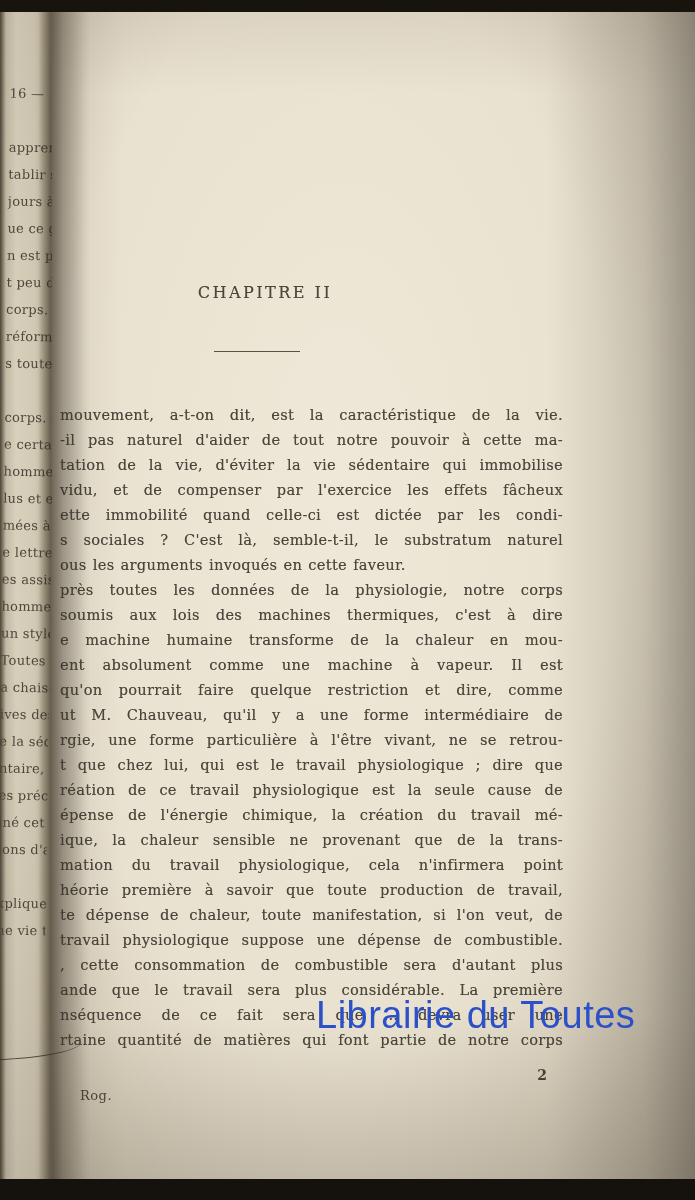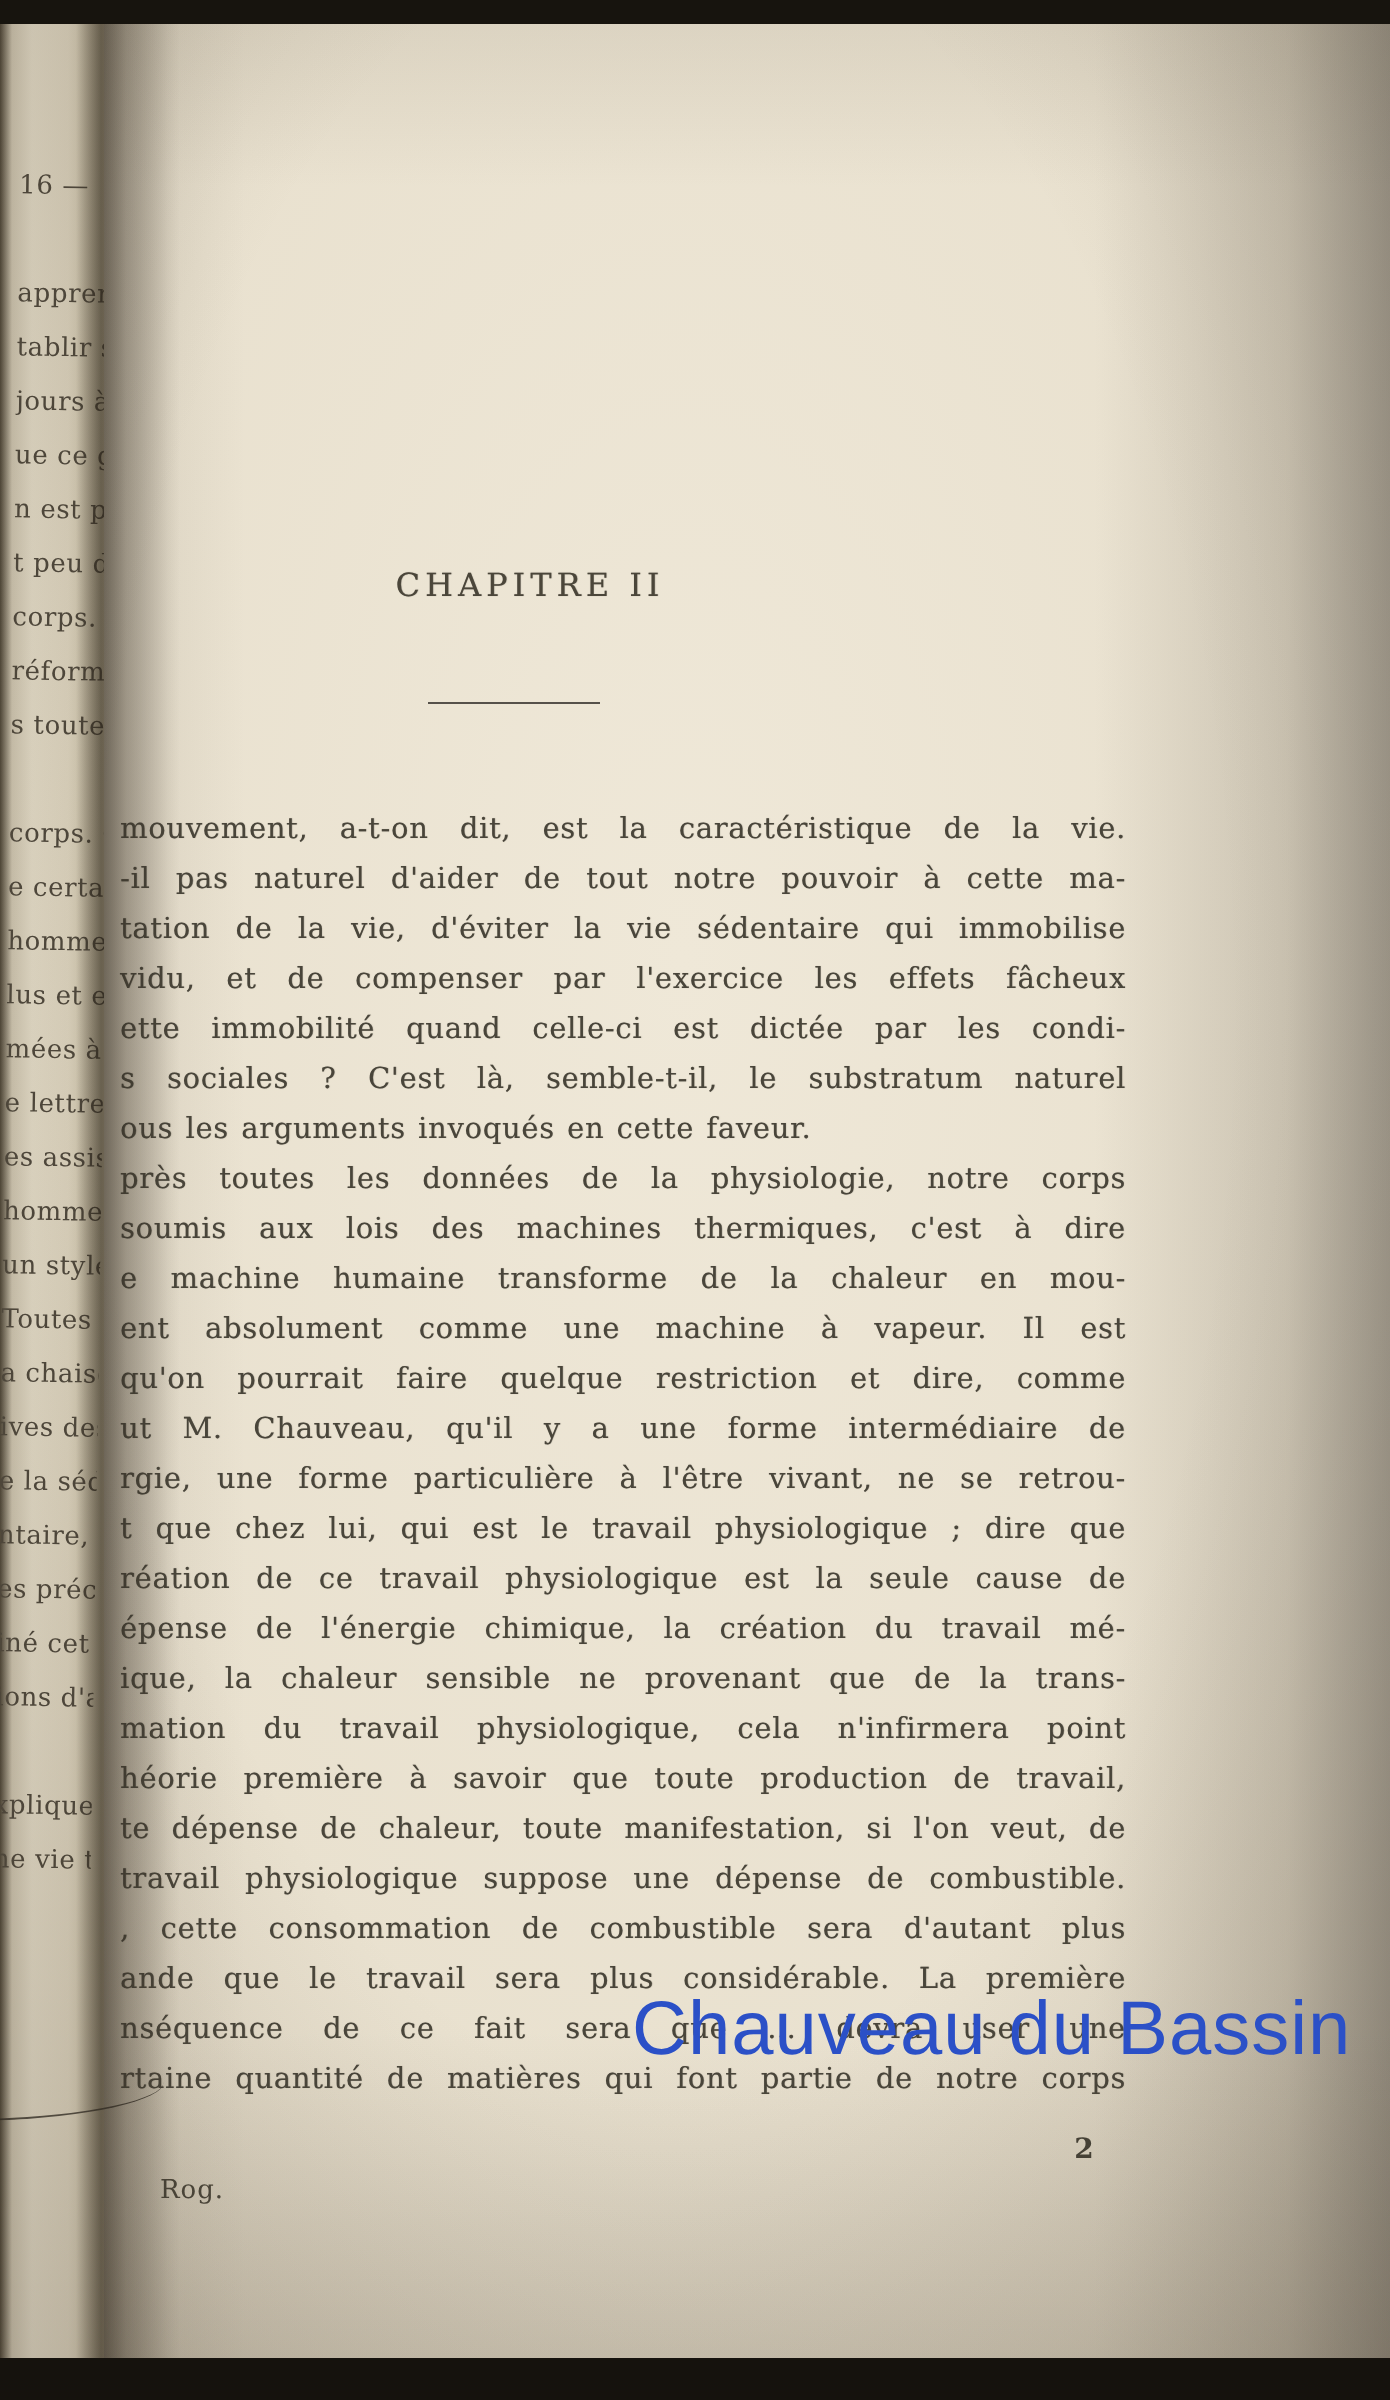--- a/index.html
+++ b/index.html
@@ -156,17 +156,17 @@
         <div class="line">rtaine quantité de matières qui font partie de notre corps</div>
       </div>
     <div class="pagenum">2</div>
     <div class="sig">Rog.</div>
   </div>
 
   <div class="mark"></div>
 
   <div class="vignette"></div>
 
-  <div class="watermark" style="color: rgb(43, 80, 199);">Chauveau du Bassin</div>
+  <div class="watermark" style="color: rgb(43, 80, 199);">Librairie du Toutes</div>
 
   <div class="edge-bottom"></div>
 
 </div>
 
 </body></html>

